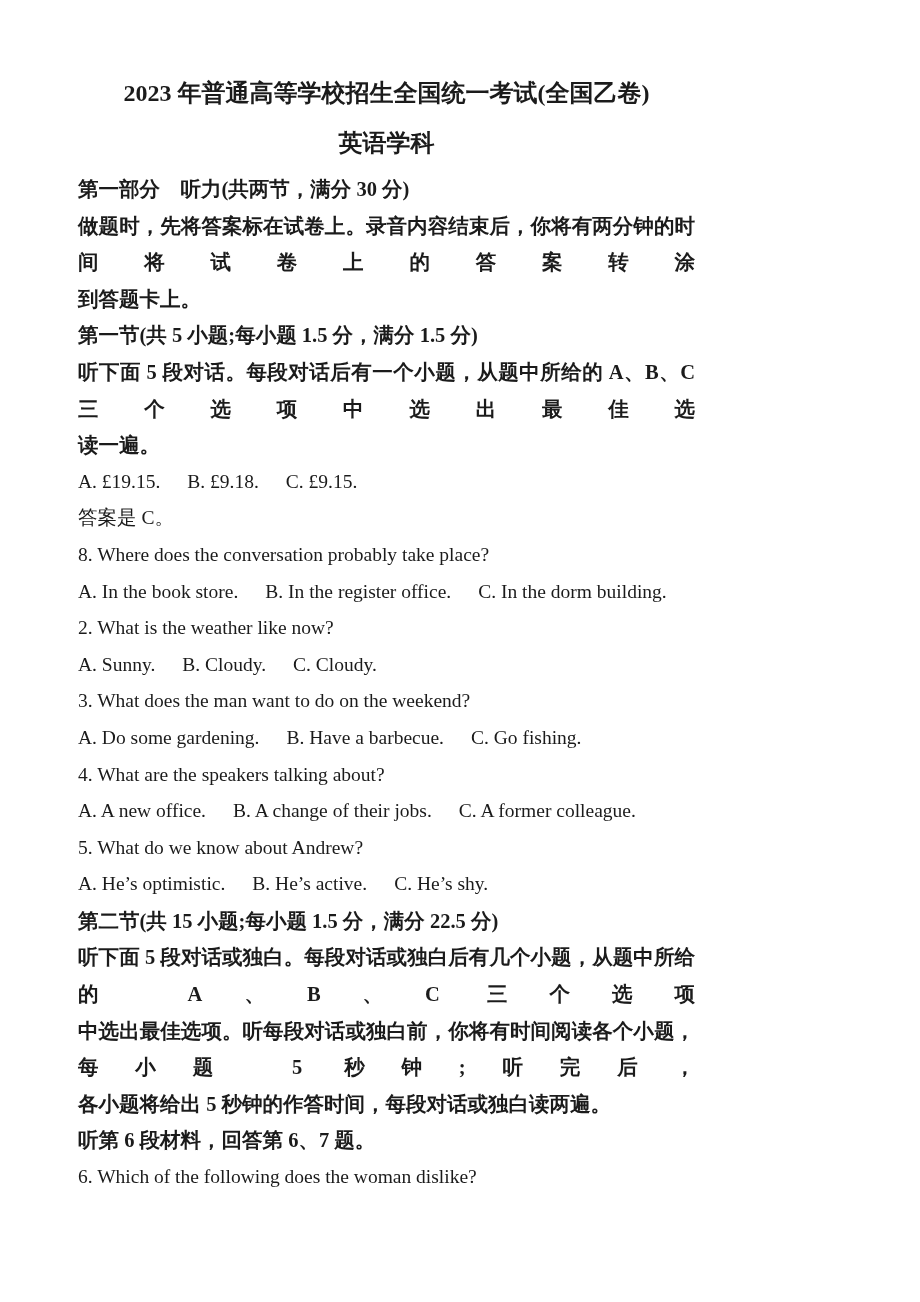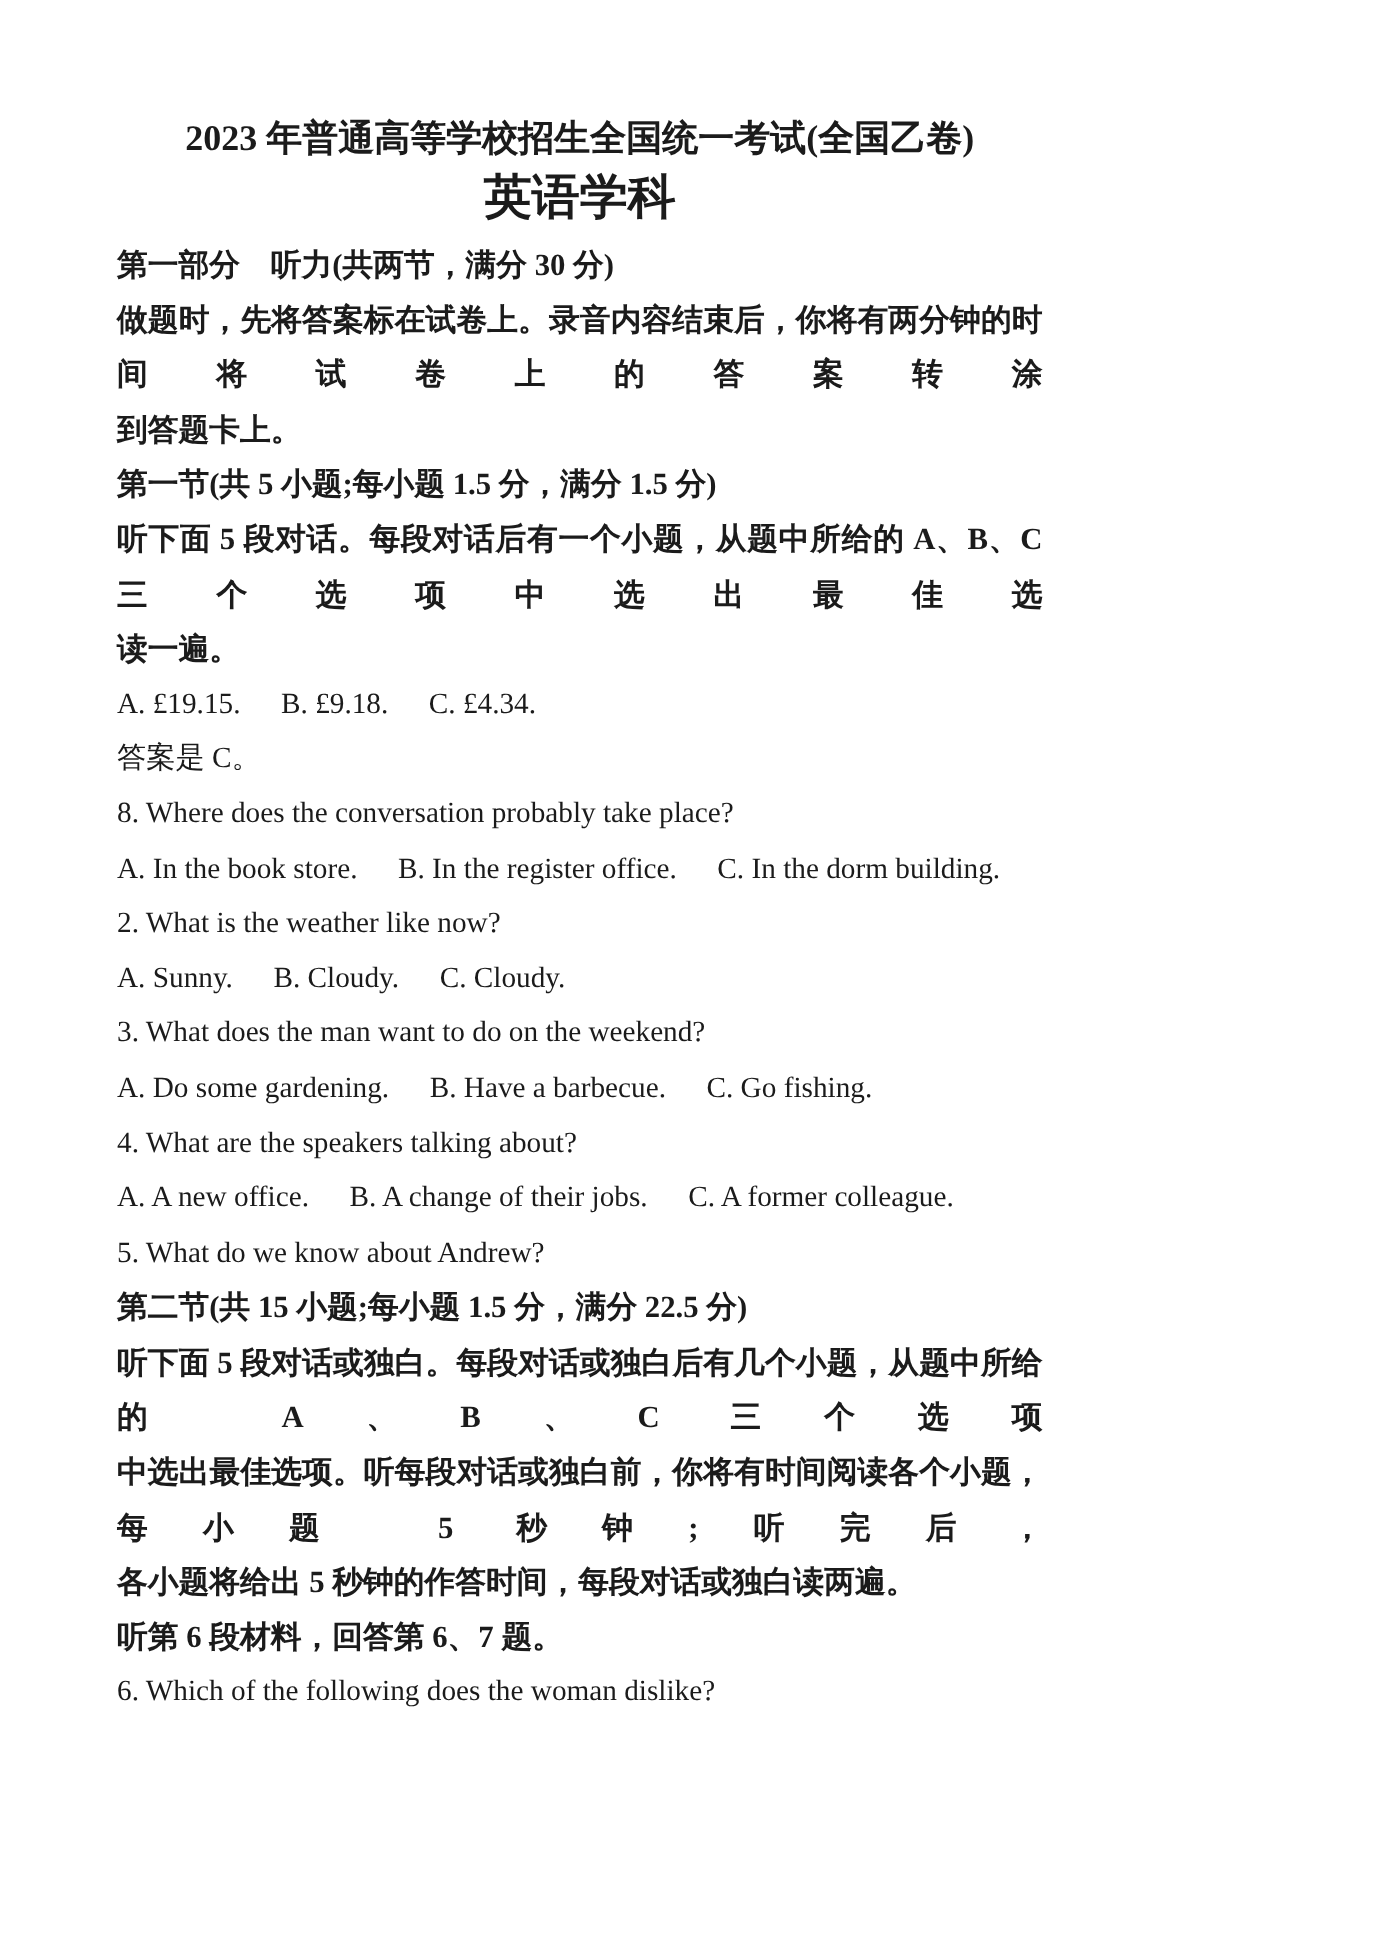--- a/index.html
+++ b/index.html
@@ -19,25 +19,25 @@
     overflow: hidden;
   }
   .title {
     font-size: 24px;
     font-weight: bold;
     text-align: center;
     line-height: 26px;
     white-space: nowrap;
   }
   .subtitle {
-    font-size: 32px;
+    font-size: 24px;
     font-weight: bold;
     text-align: center;
     line-height: 26px;
-    margin-top: 12px;
+    margin-top: 24px;
   }
   .blocks {
     margin-top: 15px;
   }
   .line {
     line-height: 36.6px;
     min-height: 36.6px;
     white-space: pre-wrap;
   }
   .zh { font-size: 20.5px; }
@@ -55,31 +55,32 @@
 <div class="page">
   <div class="title">2023 年普通高等学校招生全国统一考试(全国乙卷)</div>
   <div class="subtitle">英语学科</div>
   <div class="blocks" id="blocks">
       <div class="line zh bold">第一部分　听力(共两节，满分 30 分)</div>
       <div class="line zh bold fill">做题时，先将答案标在试卷上。录音内容结束后，你将有两分钟的时间将试卷上的答案转涂</div>
       <div class="line zh bold">到答题卡上。</div>
       <div class="line zh bold">第一节(共 5 小题;每小题 1.5 分，满分 1.5 分)</div>
       <div class="line zh bold fill">听下面 5 段对话。每段对话后有一个小题，从题中所给的 A、B、C 三个选项中选出最佳选</div>
       <div class="line zh bold">读一遍。</div>
-      <div class="line en options"><span class="opt">A. £19.15.</span><span class="opt">B. £9.18.</span><span class="opt">C. £4.34.</span></div>
+      <div class="line en options"><span class="opt">A. £19.15.</span><span class="opt">B. £9.18.</span><span class="opt">C. £9.15.</span></div>
       <div class="line en">答案是 C。</div>
       <div class="line en">8. Where does the conversation probably take place?</div>
       <div class="line en options"><span class="opt">A. In the book store.</span><span class="opt">B. In the register office.</span><span class="opt">C. In the dorm building.</span></div>
       <div class="line en">2. What is the weather like now?</div>
       <div class="line en options"><span class="opt">A. Sunny.</span><span class="opt">B. Cloudy.</span><span class="opt">C. Cloudy.</span></div>
       <div class="line en">3. What does the man want to do on the weekend?</div>
       <div class="line en options"><span class="opt">A. Do some gardening.</span><span class="opt">B. Have a barbecue.</span><span class="opt">C. Go fishing.</span></div>
       <div class="line en">4. What are the speakers talking about?</div>
       <div class="line en options"><span class="opt">A. A new office.</span><span class="opt">B. A change of their jobs.</span><span class="opt">C. A former colleague.</span></div>
       <div class="line en">5. What do we know about Andrew?</div>
+      <div class="line en options"><span class="opt">A. He’s optimistic.</span><span class="opt">B. He’s active.</span><span class="opt">C. He’s shy.</span></div>
       <div class="line zh bold">第二节(共 15 小题;每小题 1.5 分，满分 22.5 分)</div>
       <div class="line zh bold fill">听下面 5 段对话或独白。每段对话或独白后有几个小题，从题中所给的 A、B、C 三个选项</div>
       <div class="line zh bold fill">中选出最佳选项。听每段对话或独白前，你将有时间阅读各个小题，每小题 5 秒钟;听完后，</div>
       <div class="line zh bold">各小题将给出 5 秒钟的作答时间，每段对话或独白读两遍。</div>
       <div class="line zh bold">听第 6 段材料，回答第 6、7 题。</div>
       <div class="line en">6. Which of the following does the woman dislike?</div>
     </div>
 </div>
 
 </body></html>

